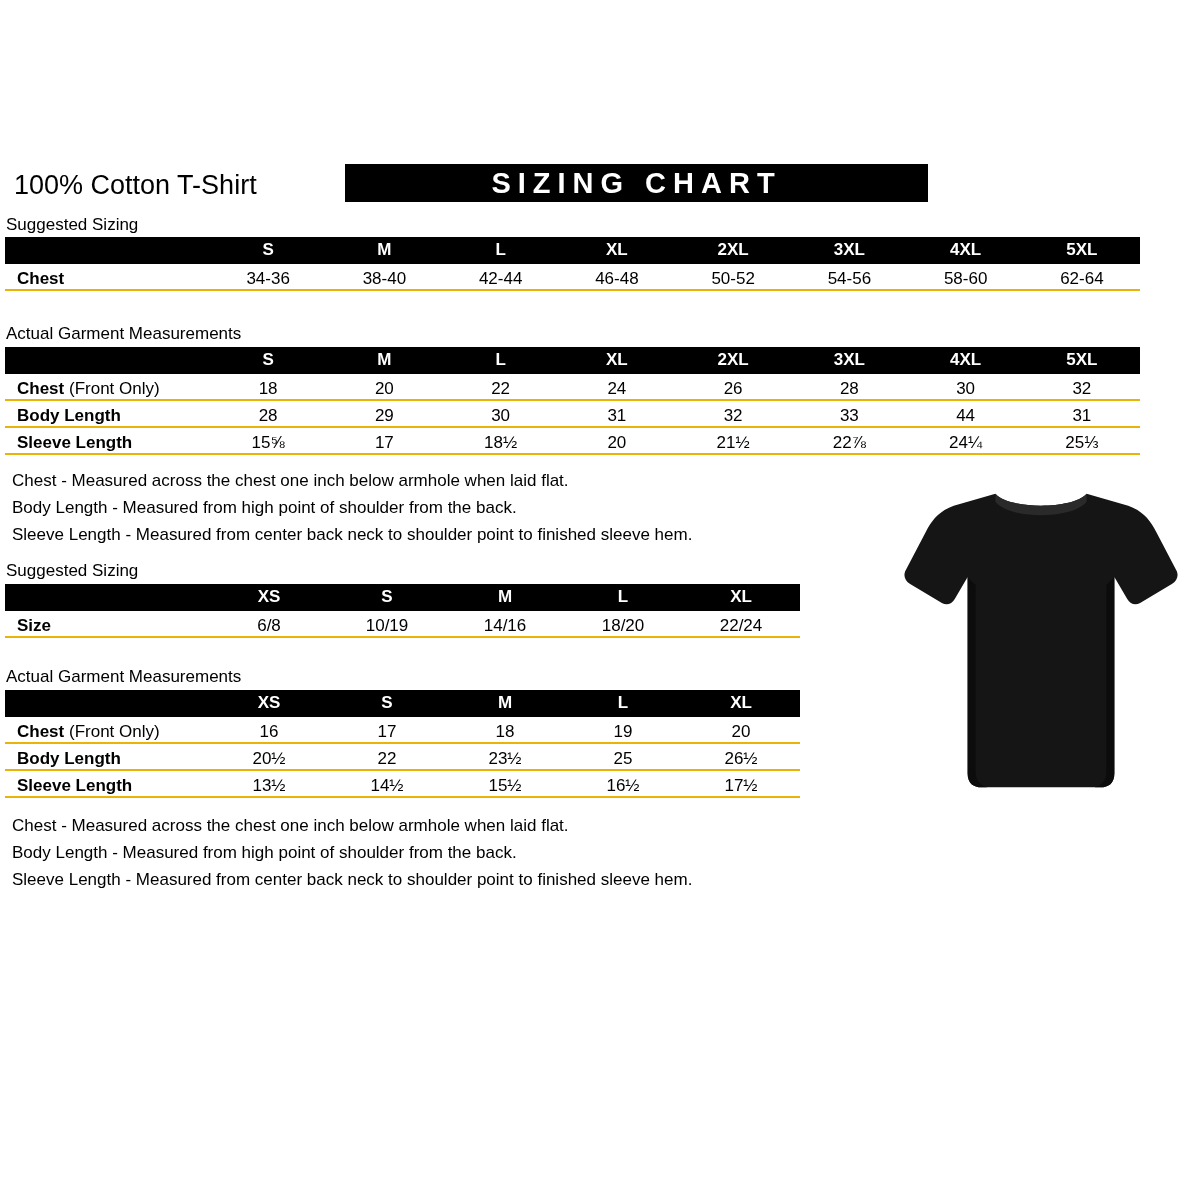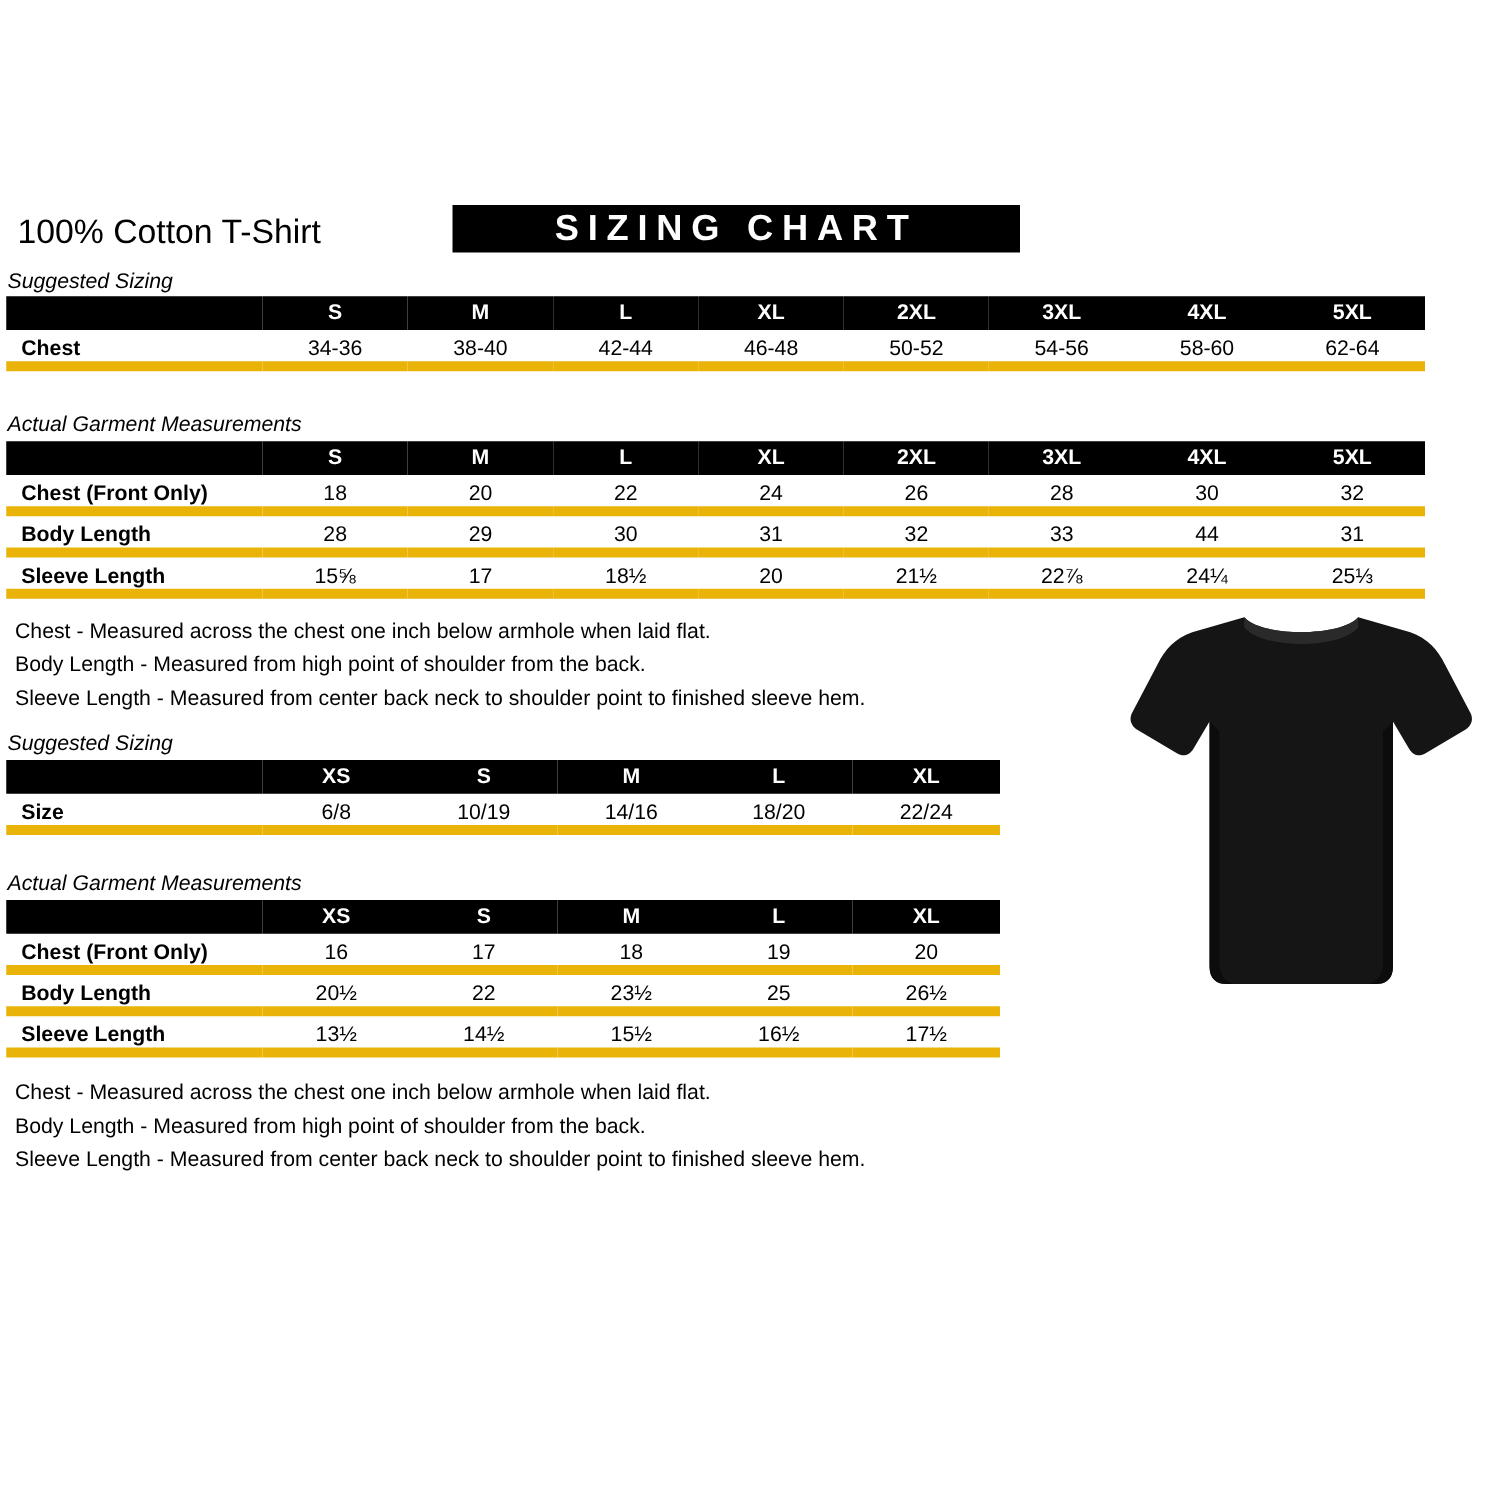--- a/index.html
+++ b/index.html
@@ -10,49 +10,49 @@
     font-family: "Liberation Sans", "DejaVu Sans", sans-serif;
     color: #000;
     position: relative;
     overflow: hidden;
   }
   .page { position: relative; width: 1200px; height: 1200px; padding-top: 166px; }
 
   .header-row { position: relative; height: 42px; margin-left: 14px; }
   .page-title { font-size: 27px; font-weight: 400; line-height: 38px; }
   .banner {
-    position: absolute; left: 348px; top: -2px;
-    width: 454px; height: 38px;
+    position: absolute; left: 331px; top: -2px;
+    width: 583px; height: 38px;
     background: #000; color: #fff;
     display: flex; align-items: center; justify-content: center;
     font-size: 29px; font-weight: 700; letter-spacing: 7px;
   }
 
-  .section-label { font-size: 17px; margin-left: 6px; line-height: 21px; font-style: italic; }
+  .section-label { font-size: 17px; margin-left: 6px; line-height: 21px; }
   .lbl-adult-suggested { margin-top: 6px; margin-bottom: 2px; }
   .lbl-adult-actual    { margin-top: 32px; margin-bottom: 3px; }
   .lbl-youth-suggested { margin-top: 12px; margin-bottom: 3px; }
   .lbl-youth-actual    { margin-top: 28px; margin-bottom: 3px; }
 
   table.size-table { border-collapse: collapse; table-layout: fixed; margin-left: 5px; }
   table.size-table.adult { width: 1135px; }
   table.size-table.youth { width: 795px; }
   .size-table th {
     background: #000; color: #fff;
     font-size: 17px; font-weight: 700; text-align: center;
     padding: 3px 0 4px;
   }
   .size-table th.label-col, .size-table td.row-label { width: 205px; }
   .size-table td {
     font-size: 17px; text-align: center;
     padding: 5px 0 0;
-    border-bottom: 8px solid #eab308;
+    border-bottom: 2px solid #eab308;
   }
   .size-table td.row-label { text-align: left; padding-left: 12px; font-weight: 700; }
-  .label-note { font-weight: 700; }
+  .label-note { font-weight: 400; }
 
   .notes { margin-left: 12px; }
   .notes-adult { margin-top: 12px; }
   .notes-youth { margin-top: 14px; }
   .notes p { font-size: 17px; line-height: 27px; }
 
   .youth-title { font-size: 26px; font-weight: 700; margin: 24px 0 0 5px; line-height: 34px; }
 
   .tshirt-wrap { position: absolute; left: 892px; top: 476px; width: 298px; height: 342px; }
   .tshirt-wrap svg { width: 100%; height: 100%; display: block; }

